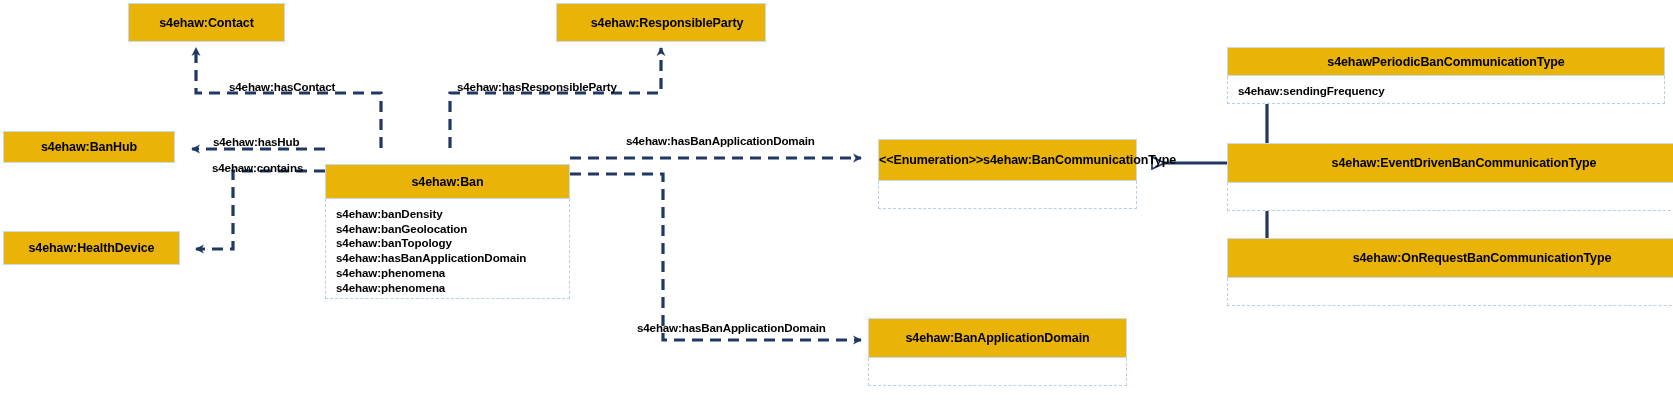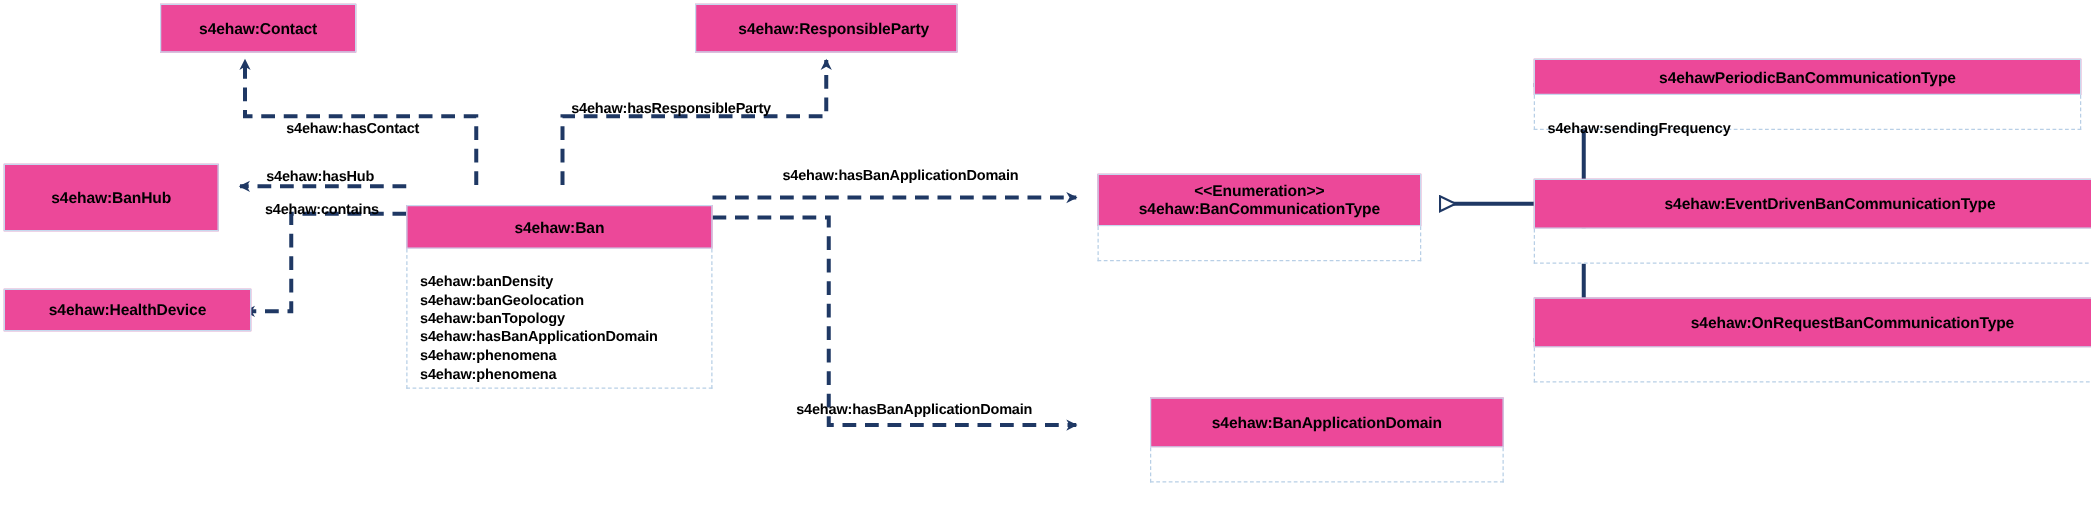--- a/index.html
+++ b/index.html
@@ -1,27 +1,27 @@
 <!DOCTYPE html>
 <html><head>
 <meta charset="utf-8">
 <style>
   html,body{margin:0;padding:0;background:#ffffff;}
   body{width:1673px;height:418px;position:relative;overflow:hidden;
        font-family:"Liberation Sans",sans-serif;}
   #canvas{position:absolute;left:0;top:0;width:1673px;height:418px;}
 
   .uml-class{position:absolute;box-sizing:border-box;}
-  .uml-header{box-sizing:border-box;background:#ec4899;border:1px solid #c6d9ee;
+  .uml-header{box-sizing:border-box;background:#eab308;border:1px solid #c6d9ee;
      display:flex;align-items:center;justify-content:center;
      font-weight:bold;color:#000;font-size:12.5px;line-height:1.12;text-align:center;
      letter-spacing:-0.1px;}
-  .uml-header.stacked{flex-direction:column;}
+  .uml-header.stacked{flex-direction:row;justify-content:space-between;}
   .uml-attrs{box-sizing:border-box;background:#ffffff;border:1px dashed #b8cfe6;
-     border-top:none;padding:20px 10px 3px 10px;}
+     border-top:none;padding:8px 10px 3px 10px;}
   .uml-attrs .row{font-size:11.6px;font-weight:bold;color:#000;line-height:14.7px;
      white-space:nowrap;letter-spacing:-0.1px;}
   .uml-attrs.empty{min-height:16px;}
 
   .edge-label{position:absolute;font-size:11.6px;font-weight:bold;color:#000;
      white-space:nowrap;background:transparent;letter-spacing:-0.15px;}
 
   svg#wires{position:absolute;left:0;top:0;width:1673px;height:418px;
      pointer-events:none;overflow:visible;}
 </style>
@@ -70,26 +70,26 @@
     </div>
   </div>
 
   <div class="uml-class" style="left:556px;top:3px;width:210px;">
     <div class="uml-header" style="height:39px;padding-left:12px;">
       <span>s4ehaw:ResponsibleParty</span>
     </div>
   </div>
 
   <div class="uml-class" style="left:3px;top:131px;width:172px;">
-    <div class="uml-header" style="height:54px;text-align:center;">
+    <div class="uml-header" style="height:32px;text-align:center;">
       <span>s4ehaw:BanHub</span>
     </div>
   </div>
 
-  <div class="uml-class" style="left:3px;top:231px;width:198px;">
+  <div class="uml-class" style="left:3px;top:231px;width:177px;">
     <div class="uml-header" style="height:34px;">
       <span>s4ehaw:HealthDevice</span>
     </div>
   </div>
 
   <div class="uml-class" style="left:325px;top:164px;width:245px;">
     <div class="uml-header" style="height:35px;">
       <span>s4ehaw:Ban</span>
     </div>
     <div class="uml-attrs">
@@ -126,27 +126,27 @@
     <div class="uml-attrs empty" style="height:28px;"></div>
   </div>
 
   <div class="uml-class" style="left:1227px;top:238px;width:510px;">
     <div class="uml-header" style="height:40px;">
       <span>s4ehaw:OnRequestBanCommunicationType</span>
     </div>
     <div class="uml-attrs empty" style="height:28px;"></div>
   </div>
 
-  <div class="uml-class" style="left:920px;top:318px;width:283px;">
+  <div class="uml-class" style="left:868px;top:318px;width:259px;">
     <div class="uml-header" style="height:40px;">
       <span>s4ehaw:BanApplicationDomain</span>
     </div>
     <div class="uml-attrs empty" style="height:28px;"></div>
   </div>
 
-  <div class="edge-label" style="left:229px;top:96px;">s4ehaw:hasContact</div>
+  <div class="edge-label" style="left:229px;top:80px;">s4ehaw:hasContact</div>
   <div class="edge-label" style="left:457px;top:80px;">s4ehaw:hasResponsibleParty</div>
   <div class="edge-label" style="left:213px;top:135px;">s4ehaw:hasHub</div>
   <div class="edge-label" style="left:212px;top:161px;">s4ehaw:contains</div>
   <div class="edge-label" style="left:626px;top:134px;">s4ehaw:hasBanApplicationDomain</div>
   <div class="edge-label" style="left:637px;top:321px;">s4ehaw:hasBanApplicationDomain</div>
 
 </div>
 
 </body></html>

